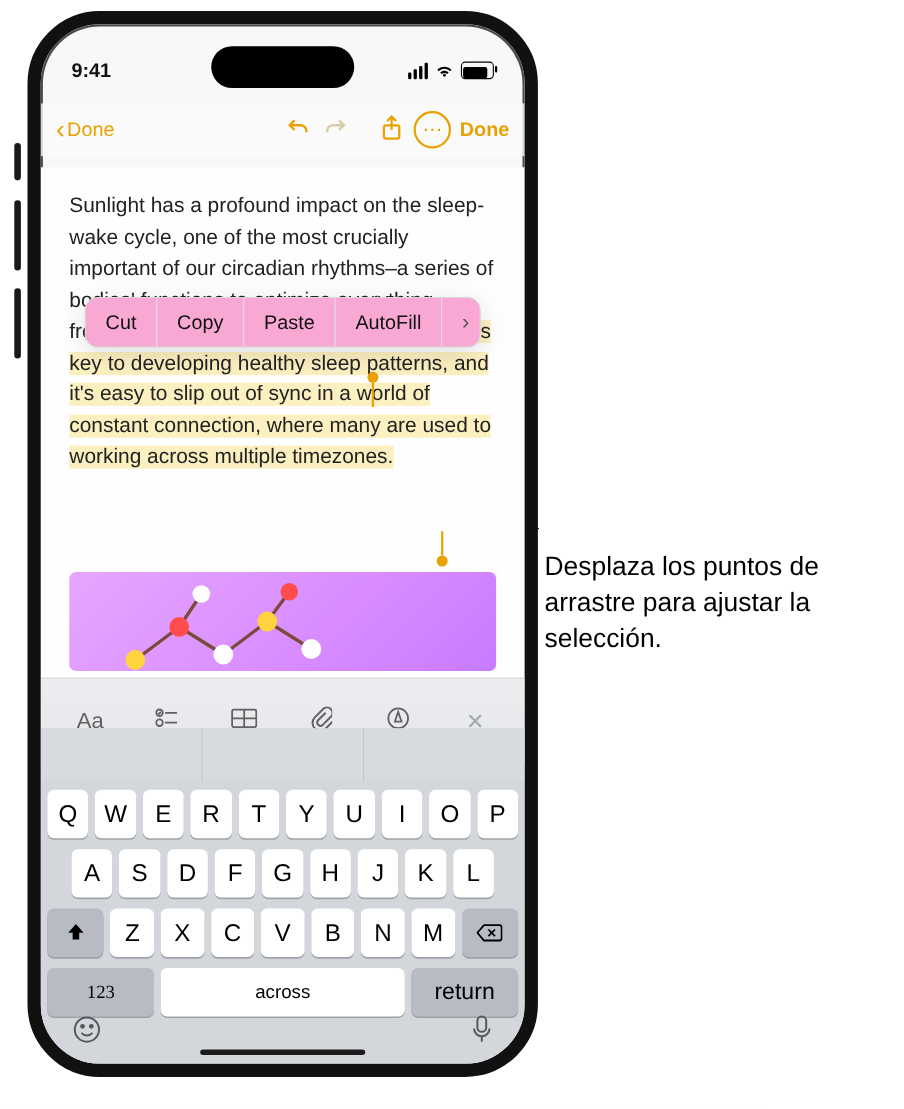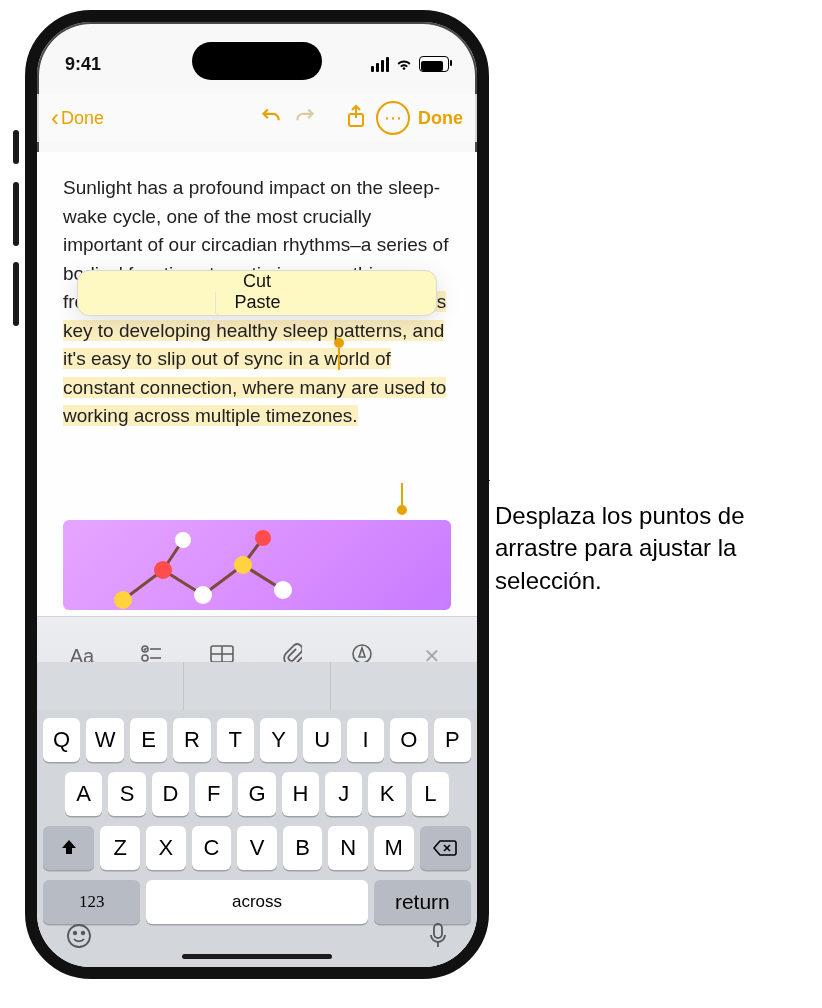--- a/index.html
+++ b/index.html
@@ -167,29 +167,28 @@
   .grab.end { top:483px; left:360px; }
   .grab.end::before { content:""; position:absolute; left:4px; top:-22px; width:2px; height:22px; background:#e7a100;}
 
   
   .ctxmenu {
     position: absolute;
     top: 248px;
     left: 40px;
     right: 40px;
     height: 44px;
-    background: #fef9c3;
+    background: #f9a8d4;
     border: 1px solid #d8d8d8;
     border-radius: 12px;
     display: flex;
     align-items: center;
     font-size: 18px;
     box-shadow: 0 6px 24px rgba(0,0,0,.12);
     overflow: hidden;
-    flex-direction: column;
   }
   .ctxmenu .item {
     padding: 0 18px;
     height: 100%;
     display:flex; align-items:center;
     border-left: 1px solid #e2e2e2;
     white-space: nowrap;
   }
   .ctxmenu .item:first-child { border-left:none; }
   .ctxmenu .more { width:40px; justify-content:center; font-size:20px; color:#555; border-left:1px solid #e2e2e2;}
@@ -362,22 +361,22 @@
       <span class="plain">bodies' functions to optimize everything</span>
       <br>
       <span class="plain">from wakefulness to digestion. </span><span class="sel">Consistency is key to developing healthy sleep patterns, and it's easy to slip out of sync in a world of constant connection, where many are used to working across multiple timezones.</span>
     </div>
 
     <div class="grab start"></div>
     <div class="grab end"></div>
 
     <div class="ctxmenu">
       <div class="item">Cut</div>
+      <div class="item">Copy</div>
       <div class="item">Paste</div>
-      <div class="item">Copy</div>
       <div class="item">AutoFill</div>
       <div class="item more">
         <span>›</span>
       </div>
     </div>
 
     <div class="note-img">
       <svg width="220" height="100" viewBox="0 0 220 100">
         <g stroke="#7a4a3a" stroke-width="3" fill="none">
           <line x1="30" y1="80" x2="70" y2="50"></line>

